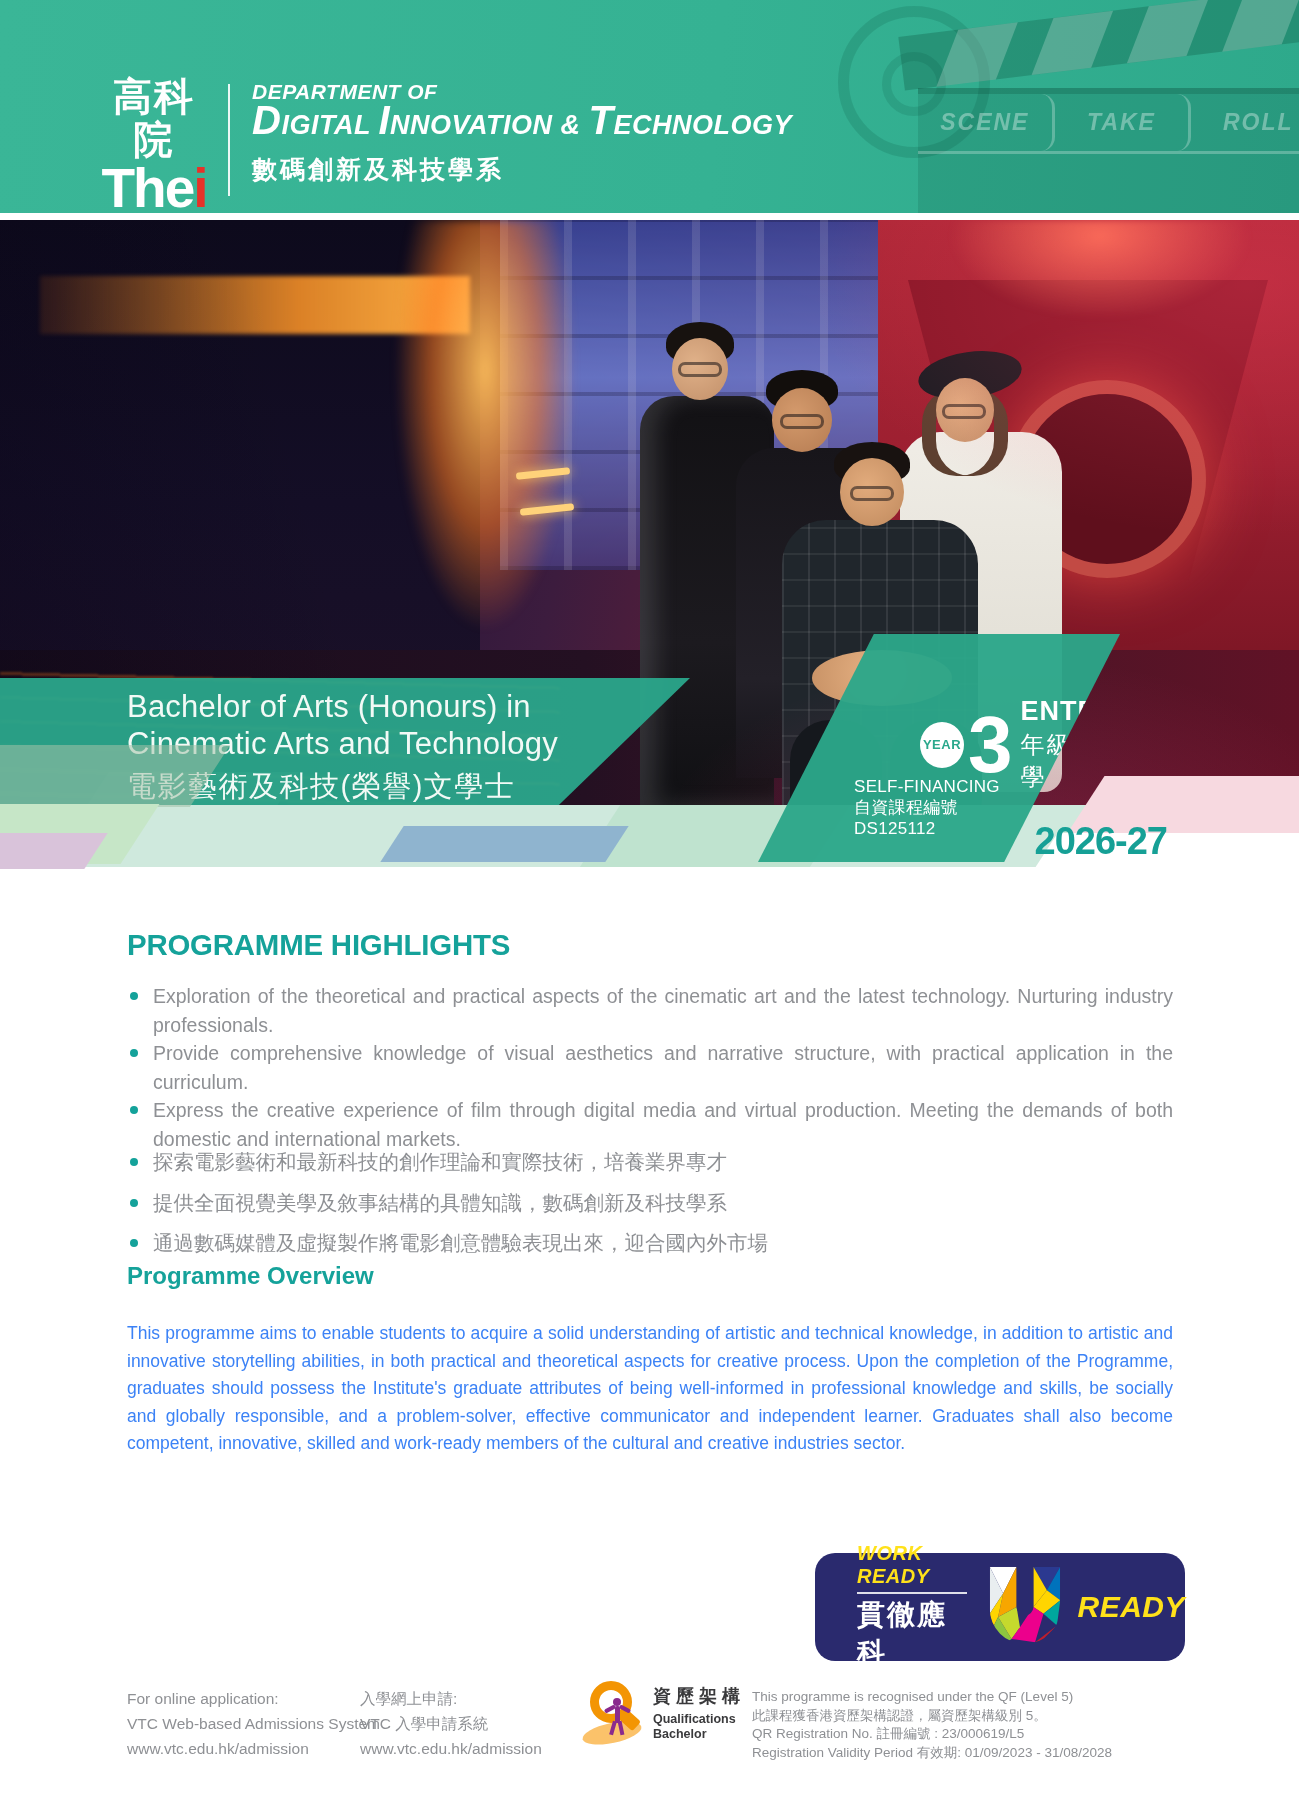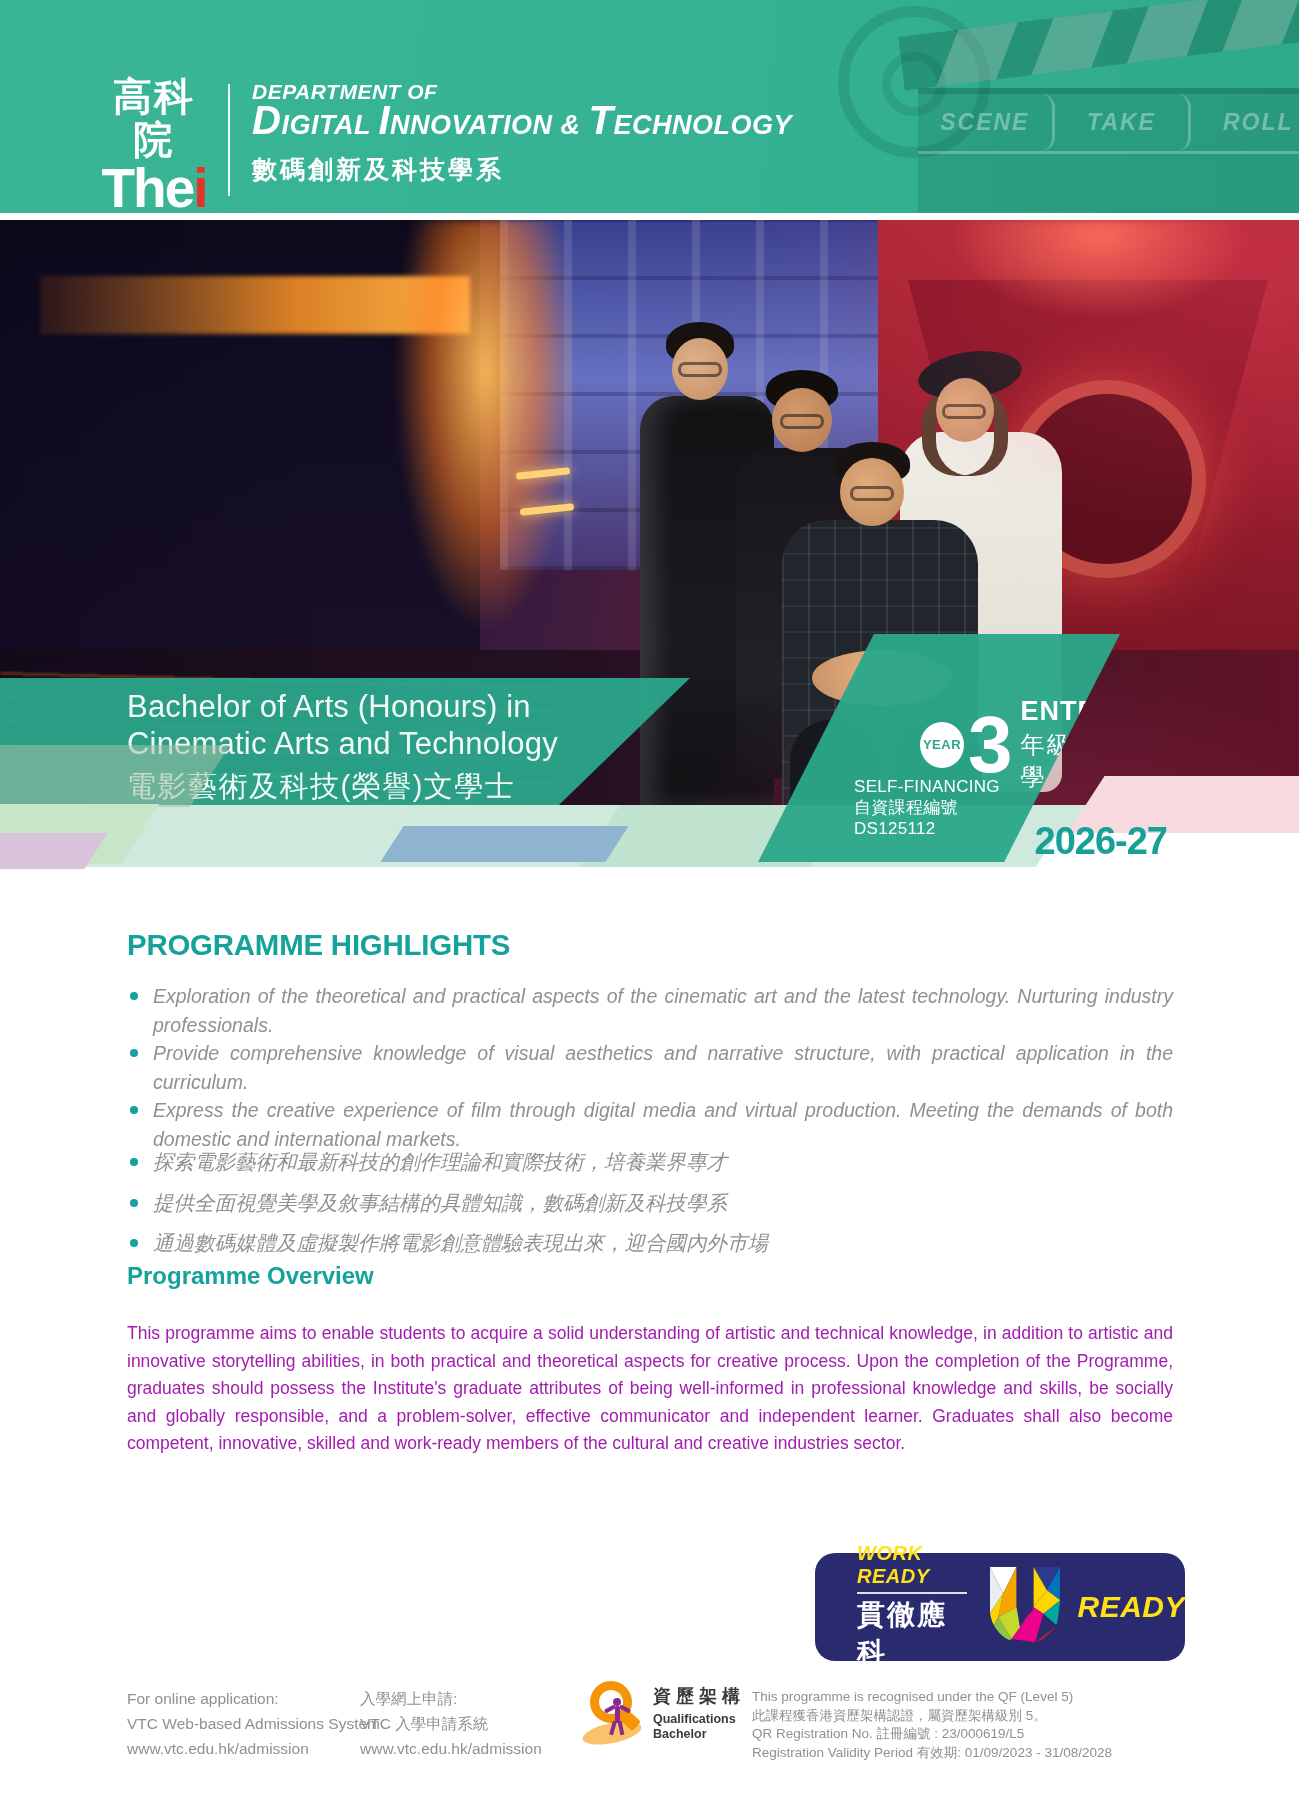--- a/index.html
+++ b/index.html
@@ -131,31 +131,31 @@
   .yr-en  { font-size:27px; font-weight:600; letter-spacing:1px; }
   .yr-zh  { font-size:24px; font-weight:400; letter-spacing:2px; margin-top:2px; }
   .sf { position:absolute; left:96px; top:142px; font-size:17px; line-height:21px; font-weight:500; letter-spacing:.3px; }
 
   .yearlbl { position:absolute; right:132px; top:820px; z-index:7; color:#16a096;
              font-size:38px; font-weight:800; letter-spacing:-1px; }
 
   
   .c-block { position:absolute; left:127px; width:1046px; z-index:7; }
   .h-main { top:928px; font-size:30px; font-weight:800; color:#15a29a; letter-spacing:-.2px; transform:scaleX(.98); transform-origin:left; }
-  .bul { list-style:none;font-style:italic; }
+  .bul { list-style:none; }
   .bul li { position:relative; padding-left:26px; color:#8e9094; }
   .bul li::before { content:""; position:absolute; left:3px; width:8px; height:8px; border-radius:50%; background:#14a29a; }
   .bul-en { top:982px; }
   .bul-en li { font-size:19.5px; line-height:28.5px; text-align:justify; }
   .bul-en li::before { top:10px; }
   .bul-zh { top:1142px; }
   .bul-zh li { font-size:20.5px; line-height:40.5px; }
   .bul-zh li::before { top:16px; }
   .h-sub { top:1262px; font-size:24px; font-weight:700; color:#15a29a; }
-  .p-en { top:1320px; font-size:17.5px; line-height:27.5px; color:#a21caf; text-align:justify; }
+  .p-en { top:1320px; font-size:17.5px; line-height:27.5px; color:#3b82f6; text-align:justify; }
   .p-zh { top:1450px; font-size:19.5px; line-height:33.5px; color:#6f7074; white-space:pre-line; }
 
   
   .uready { position:absolute; left:815px; top:1553px; width:370px; height:108px; border-radius:20px;
             background:#2a2a6e; z-index:7; display:flex; align-items:center; padding-left:42px; }
   .wr1 { color:#ffe11a; font-style:italic; font-weight:800; font-size:20px; letter-spacing:.5px; }
   .wr2 { color:#fff; font-weight:700; font-size:28px; letter-spacing:2px; margin-top:4px; border-top:2px solid rgba(255,255,255,.85); padding-top:2px; }
   .u-svg { width:84px; height:84px; margin-left:16px; flex:none; }
   .ready { color:#ffe11a; font-style:italic; font-weight:800; font-size:30px; margin-left:10px; letter-spacing:.5px; }
 

